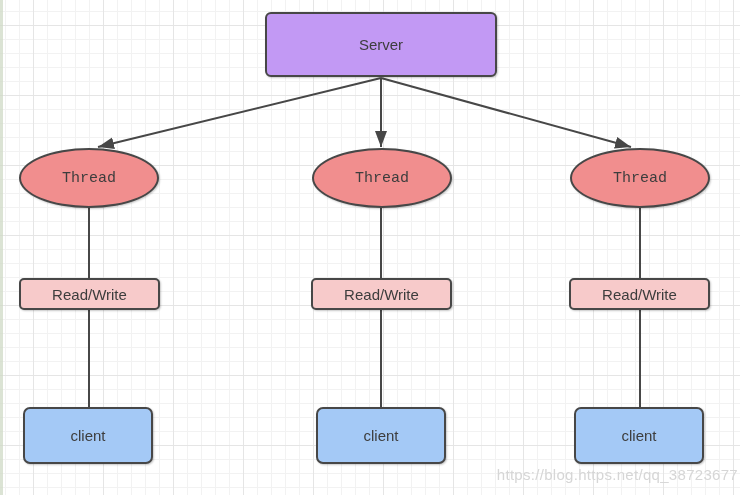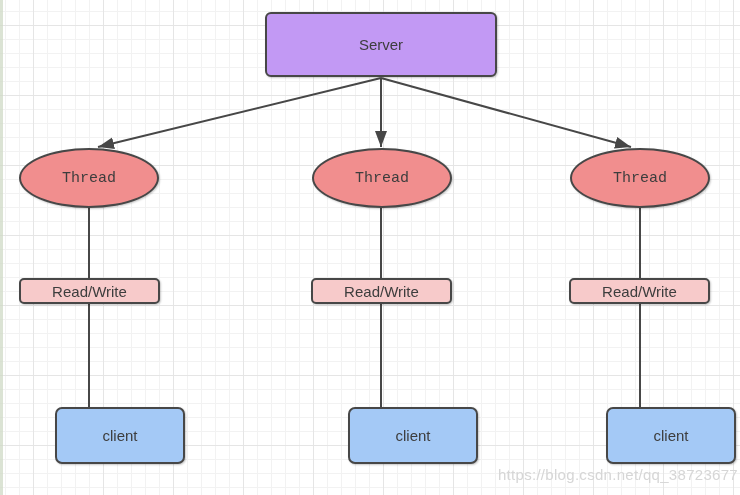--- a/index.html
+++ b/index.html
@@ -36,25 +36,25 @@
     position:absolute;z-index:2;display:flex;align-items:center;justify-content:center;
     border:2px solid var(--border);color:var(--text);font-size:15px;
     box-shadow:1px 1px 2px rgba(0,0,0,.22);
   }
   .server{left:265px;top:12px;width:232px;height:65px;border-radius:6px;
     background:var(--server-fill);}
   .thread{width:140px;height:60px;border-radius:50%;background:var(--thread-fill);font-family:Liberation Mono, monospace;}
   .thread.t1{left:19px;top:148px;}
   .thread.t2{left:312px;top:148px;}
   .thread.t3{left:570px;top:148px;}
-  .rw{width:141px;height:26px;border-radius:5px;background:var(--read-write-fill);text-align:center;}
+  .rw{width:141px;height:32px;border-radius:5px;background:var(--read-write-fill);text-align:center;}
   .rw.r1{left:19px;top:278px;}
   .rw.r2{left:311px;top:278px;}
   .rw.r3{left:569px;top:278px;}
-  .client{width:130px;height:57px;border-radius:7px;background:var(--client-fill);margin-left:32px;}
+  .client{width:130px;height:57px;border-radius:7px;background:var(--client-fill);}
   .client.c1{left:23px;top:407px;}
   .client.c2{left:316px;top:407px;}
   .client.c3{left:574px;top:407px;}
   .watermark{
     position:absolute;right:2px;bottom:12px;z-index:4;
     color:var(--watermark);font-size:15px;letter-spacing:.3px;
   }
 </style>
 </head>
 <body>
@@ -108,14 +108,14 @@
   <div class="node client c1">
     <span>client</span>
   </div>
   <div class="node client c2">
     <span>client</span>
   </div>
   <div class="node client c3">
     <span>client</span>
   </div>
 
-  <div class="watermark">https://blog.csdn.net/qq_38723677</div>
+  <div class="watermark">https://blog.https.net/qq_38723677</div>
 </div>
 
 </body></html>

